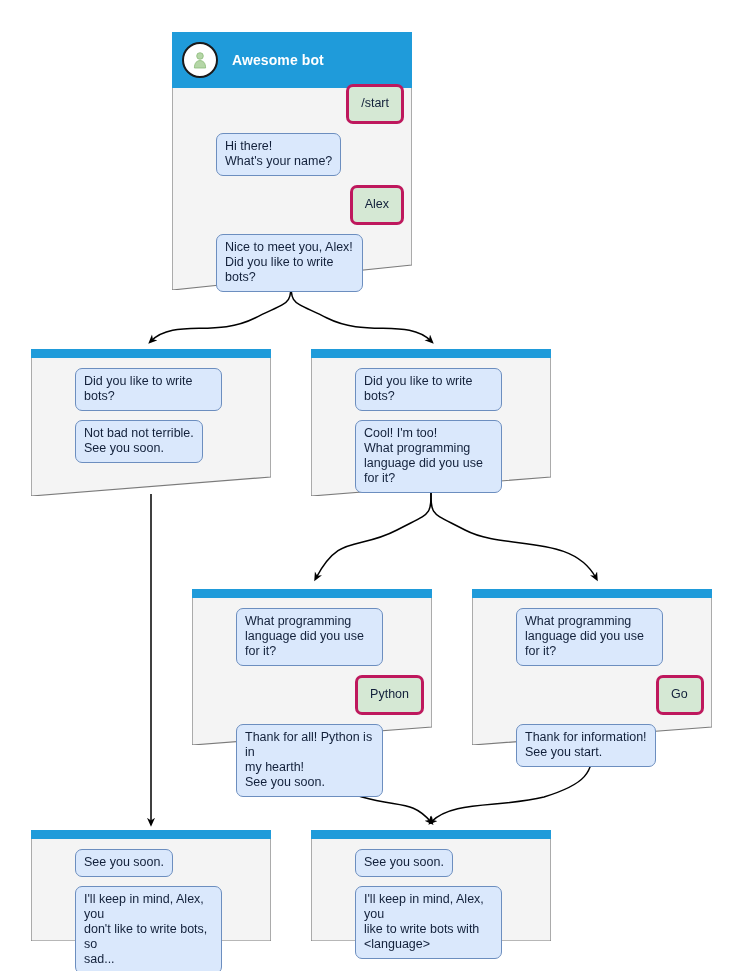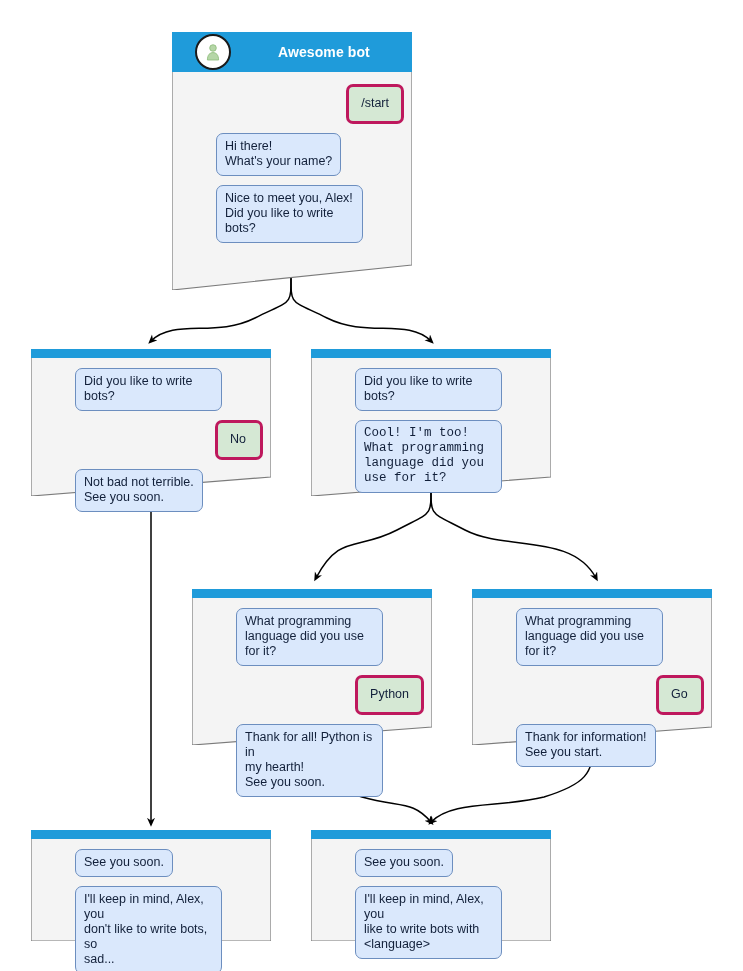--- a/index.html
+++ b/index.html
@@ -51,23 +51,22 @@
     position: absolute;
     left: 0;
     top: 0;
     width: 100%;
     background: #1f9bda;
     box-sizing: border-box;
     display: flex;
     align-items: center;
   }
   .titlebar.root {
-    height: 40px;
-    padding-left: 23px;
-    gap: 33px;
+    height: 56px;
+    padding-left: 10px;
   }
   .titlebar.mini {
     height: 9px;
   }
   .avatar {
     width: 36px;
     height: 36px;
     border-radius: 50%;
     background: #ffffff;
     border: 2px solid #1a1a1a;
@@ -166,60 +165,60 @@
         <span class="title-text">Awesome bot</span>
       </div>
       <div class="chat-area" style="top:44px;">
         <div class="row user">
           <div class="bubble user">/start</div>
         </div>
         <div class="row bot" style="margin-top:4px;">
           <div class="bubble bot">Hi there!
 What's your name?</div>
         </div>
+        <div class="row user" style="margin-top:8px;">
+          <div class="bubble user">Alex</div>
+        </div>
         <div class="row bot" style="margin-top:5px;">
           <div class="bubble bot">Nice to meet you, Alex!
 Did you like to write bots?</div>
         </div>
       </div>
     </div>
   </div>
 
   <div class="node" style="left:31px; top:349px; width:240px; height:147px;">
     <svg class="node-shape" viewBox="0 0 240 147" preserveAspectRatio="none">
       <polygon points="0,0 240,0 240,128 0,147" fill="#f4f4f4" stroke="#7b7b7b" stroke-width="1.2"></polygon>
     </svg>
     <div class="node-body">
       <div class="titlebar mini"></div>
       <div class="chat-area" style="top:9px;">
         <div class="row bot" style="margin-top:2px;">
           <div class="bubble bot">Did you like to write bots?</div>
         </div>
-        <div class="row user" style="margin-top:9px;">
-          <div class="bubble user">No</div>
-        </div>
         <div class="row bot" style="margin-top:6px;">
           <div class="bubble bot">Not bad not terrible.
 See you soon.</div>
         </div>
       </div>
     </div>
   </div>
 
   <div class="node" style="left:311px; top:349px; width:240px; height:147px;">
     <svg class="node-shape" viewBox="0 0 240 147" preserveAspectRatio="none">
       <polygon points="0,0 240,0 240,128 0,147" fill="#f4f4f4" stroke="#7b7b7b" stroke-width="1.2"></polygon>
     </svg>
     <div class="node-body">
       <div class="titlebar mini"></div>
       <div class="chat-area" style="top:9px;">
         <div class="row bot" style="margin-top:2px;">
           <div class="bubble bot">Did you like to write bots?</div>
         </div>
-        <div class="row bot" style="margin-top:7px;font-family:Liberation Mono, monospace;">
+        <div class="row bot" style="margin-top:7px;">
           <div class="bubble bot">Cool! I'm too!
 What programming
 language did you use for it?</div>
         </div>
       </div>
     </div>
   </div>
 
   <div class="node" style="left:192px; top:589px; width:240px; height:156px;">
     <svg class="node-shape" viewBox="0 0 240 156" preserveAspectRatio="none">

